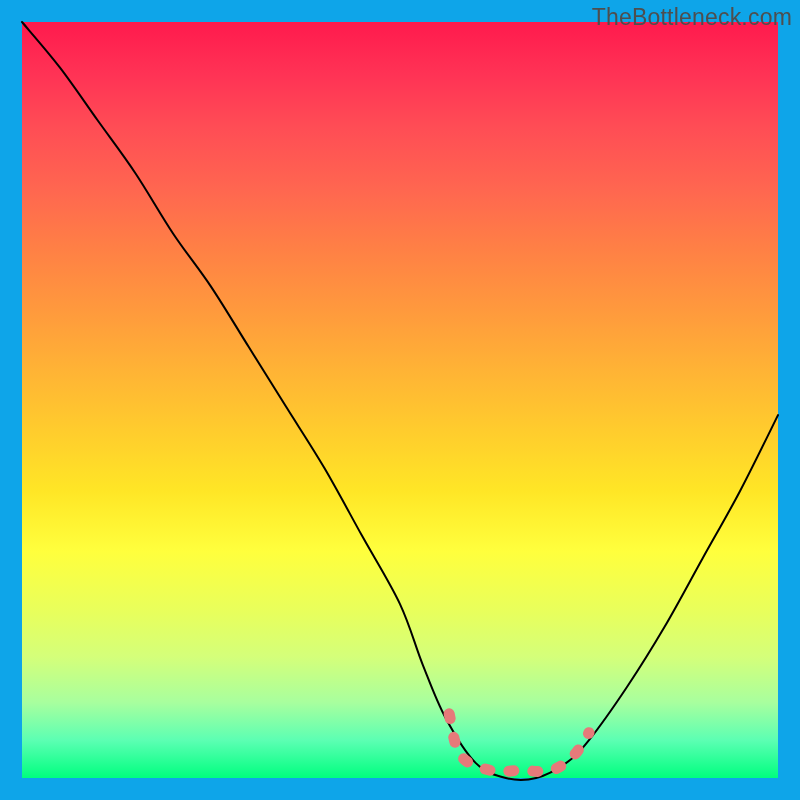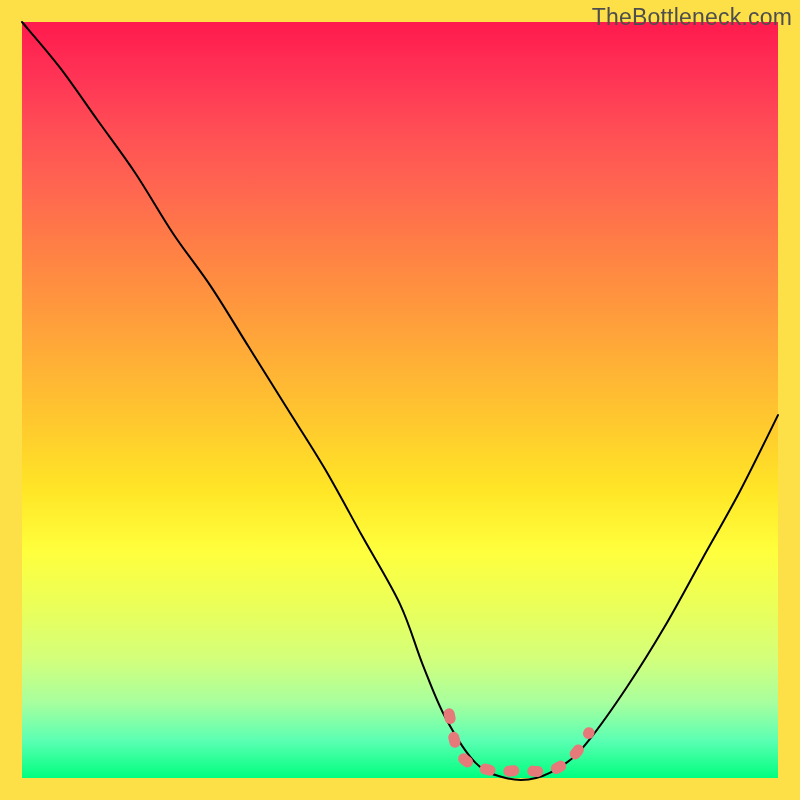--- a/index.html
+++ b/index.html
@@ -1,21 +1,21 @@
 <!DOCTYPE html>
 <html><head>
 <meta charset="utf-8">
 <style>
   * { margin: 0; padding: 0; box-sizing: border-box; }
   html, body { width: 800px; height: 800px; overflow: hidden; background: #000; }
   .chart-container {
     position: relative;
     width: 800px;
     height: 800px;
-    background: #fde047;
+    background: #0ea5e9;
   }
   .plot-area {
     position: absolute;
     left: 22px;
     top: 22px;
     width: 756px;
     height: 756px;
     background: linear-gradient(to bottom,
       #ff1a4d 0%,
       #ff3355 7%,

